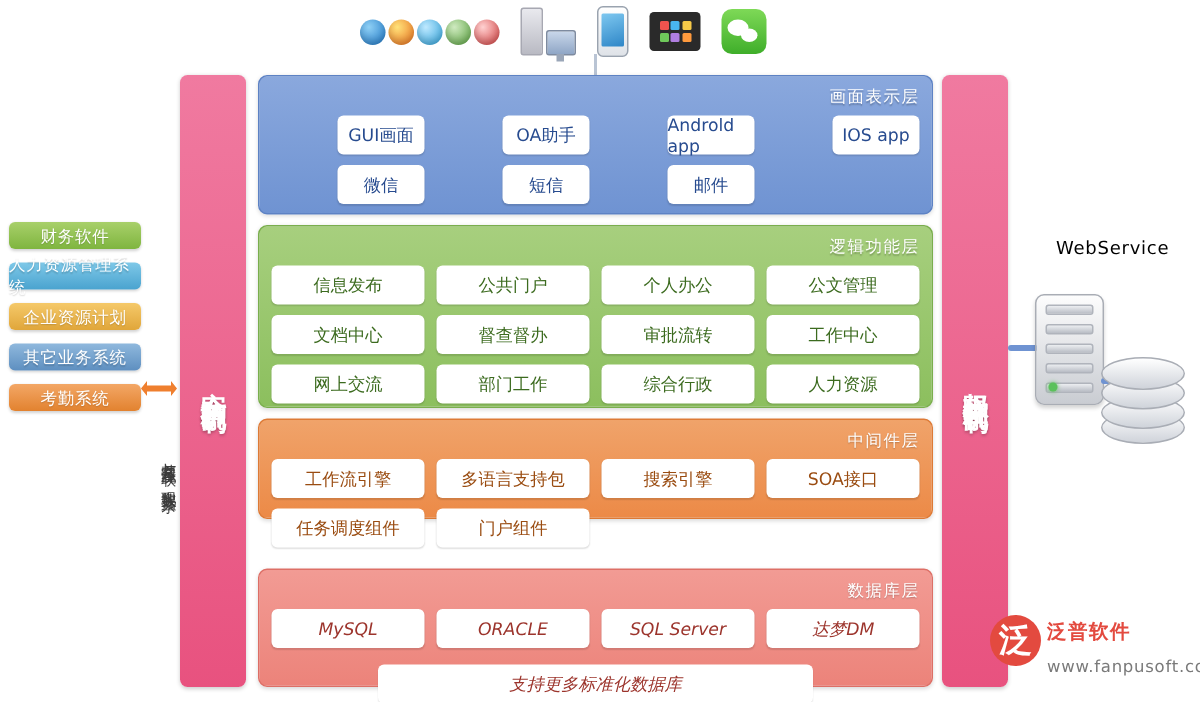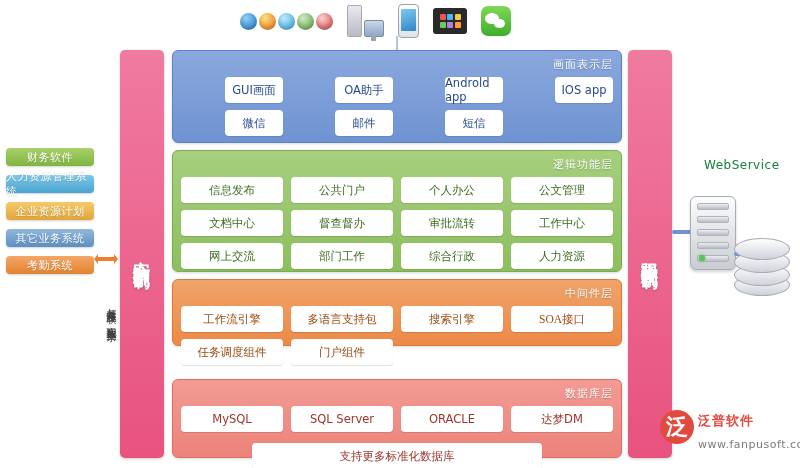--- a/index.html
+++ b/index.html
@@ -274,45 +274,44 @@
     border: 1px solid #7aae4d;
   }
   .layer-logic .cell { color: #3c6b1f; }
 
   
   .layer-middle {
     top: 279px;
     height: 67px;
     background: linear-gradient(180deg,#f0a36a,#ec8a47);
     border: 1px solid #dd7a36;
-    font-family: Liberation Serif, serif;
   }
   .layer-middle .cell { color: #9a4c11; text-align: center; }
 
   
   .layer-db {
     top: 379px;
     height: 79px;
     background: linear-gradient(180deg,#f29b94,#ec837a);
     border: 1px solid #dd6f66;
   }
-  .layer-db .cell { color: #9c342c; }
+  .layer-db .cell { color: #9c342c; font-style: italic; }
   .cell.wide {
     flex: 0 0 290px;
     margin: 4px auto;
   }
   .row.center { justify-content: center; }
 
   
   .ws-label {
     position: absolute;
     left: 704px;
     top: 158px;
     font-size: 12px;
-    color: #15803d;
+    color: #000000;
     letter-spacing: .5px;
   }
   .server {
     position: absolute;
     left: 690px;
     top: 196px;
     width: 44px;
     height: 72px;
     border-radius: 6px;
     background: linear-gradient(180deg,#fdfdfd,#c9ccd2);
@@ -476,22 +475,22 @@
   <div class="layer layer-presentation">
     <div class="layer-title">画面表示层</div>
     <div class="row">
       <div class="cell">GUI画面</div>
       <div class="cell">OA助手</div>
       <div class="cell">Androld app</div>
       <div class="cell">IOS app</div>
     </div>
     <div class="row">
       <div class="cell">微信</div>
+      <div class="cell">短信</div>
       <div class="cell">邮件</div>
-      <div class="cell">短信</div>
       <div class="cell" style="visibility:hidden"></div>
     </div>
   </div>
 
   <div class="layer layer-logic">
     <div class="layer-title">逻辑功能层</div>
     <div class="row">
       <div class="cell">信息发布</div>
       <div class="cell">公共门户</div>
       <div class="cell">个人办公</div>
@@ -524,22 +523,22 @@
       <div class="cell">门户组件</div>
       <div class="cell" style="visibility:hidden"></div>
       <div class="cell" style="visibility:hidden"></div>
     </div>
   </div>
 
   <div class="layer layer-db">
     <div class="layer-title">数据库层</div>
     <div class="row">
       <div class="cell">MySQL</div>
+      <div class="cell">ORACLE</div>
       <div class="cell">SQL Server</div>
-      <div class="cell">ORACLE</div>
       <div class="cell">达梦DM</div>
     </div>
     <div class="row center">
       <div class="cell wide">支持更多标准化数据库</div>
     </div>
   </div>
 
   <div class="ws-label">WebService</div>
   <div class="ws-link"></div>
   <div class="server">

